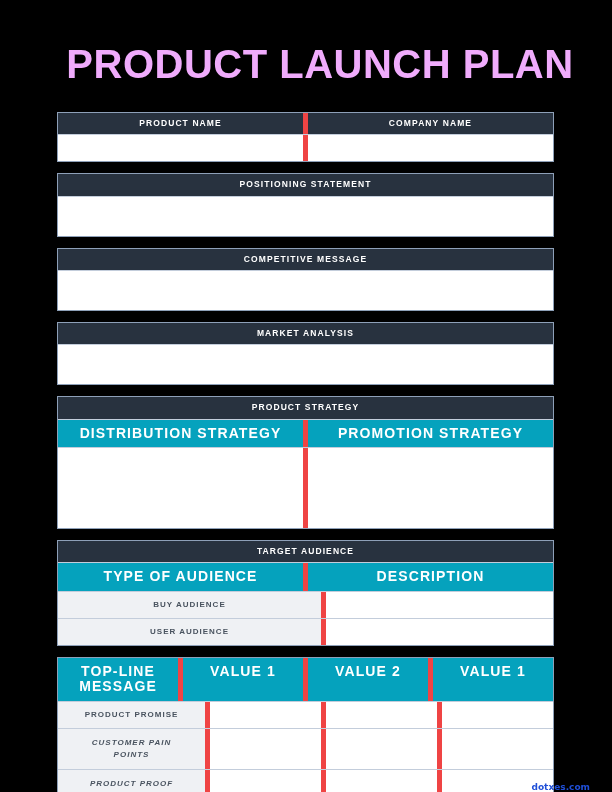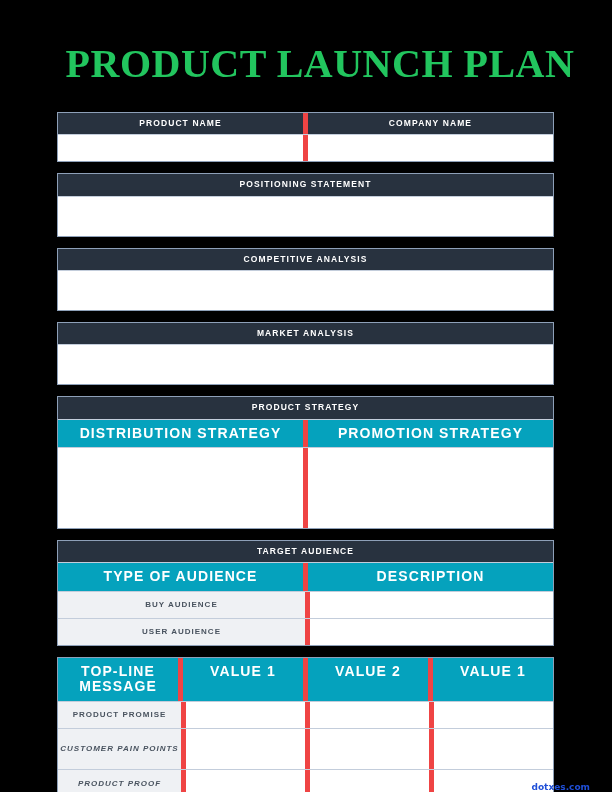--- a/index.html
+++ b/index.html
@@ -24,22 +24,22 @@
     position: absolute;
     left: 0;
     top: 44px;
     width: 612px;
     text-align: center;
   }
   .doc-title {
     font-size: 40px;
     font-weight: 700;
     letter-spacing: 0.5px;
-    color: #22c55e;
-    font-family: Liberation Serif, serif;
+    color: #f0abfc;
+    font-family: Liberation Sans, sans-serif;
     line-height: 1;
     white-space: nowrap;
     padding-left: 28px;
   }
 
   
   .sheet {
     position: absolute;
     left: 57px;
     top: 112px;
@@ -85,21 +85,21 @@
     background: #eff1f4;
     color: #49535f;
     font-size: 8px;
     font-weight: 700;
     letter-spacing: 1px;
     text-align: center;
     line-height: 1.45;
     display: flex;
     align-items: center;
     justify-content: center;
-    padding: 3px 2px;
+    padding: 3px 18px;
   }
 
   .h-sm  { height: 26px; }
   .h-md  { height: 40px; font-style: italic; }
   .h-xl  { height: 80px; }
 
   .divide-top { border-top: 1px solid #c3cddb; }
 
   
   .w-left-2   { flex: 0 0 248px; text-align: center; }
@@ -139,21 +139,21 @@
         <div class="cell fill h-sm"></div>
       </div>
     </div>
 
     <div class="block">
       <div class="bar-dark">POSITIONING STATEMENT</div>
       <div class="fill h-md divide-top"></div>
     </div>
 
     <div class="block">
-      <div class="bar-dark">COMPETITIVE ANALYSIS</div>
+      <div class="bar-dark">COMPETITIVE MESSAGE</div>
       <div class="fill h-md divide-top"></div>
     </div>
 
     <div class="block">
       <div class="bar-dark">MARKET ANALYSIS</div>
       <div class="fill h-md divide-top"></div>
     </div>
 
     <div class="block">
       <div class="bar-dark">PRODUCT STRATEGY</div>

